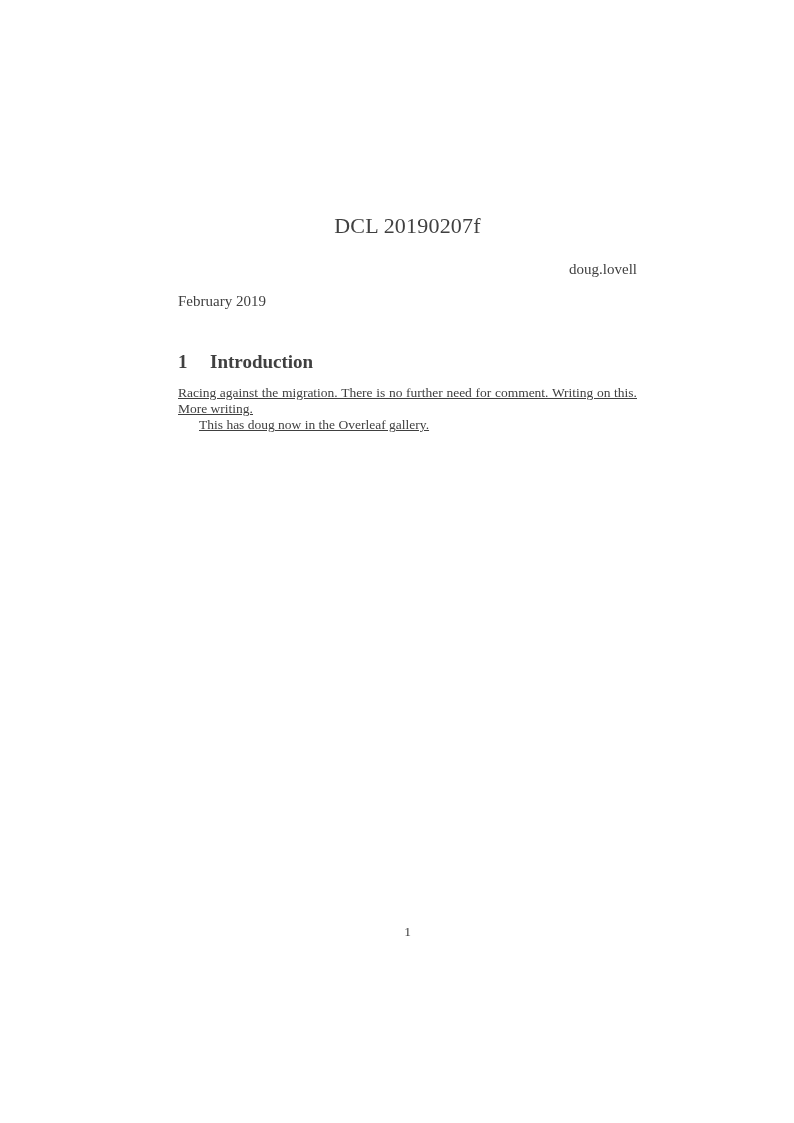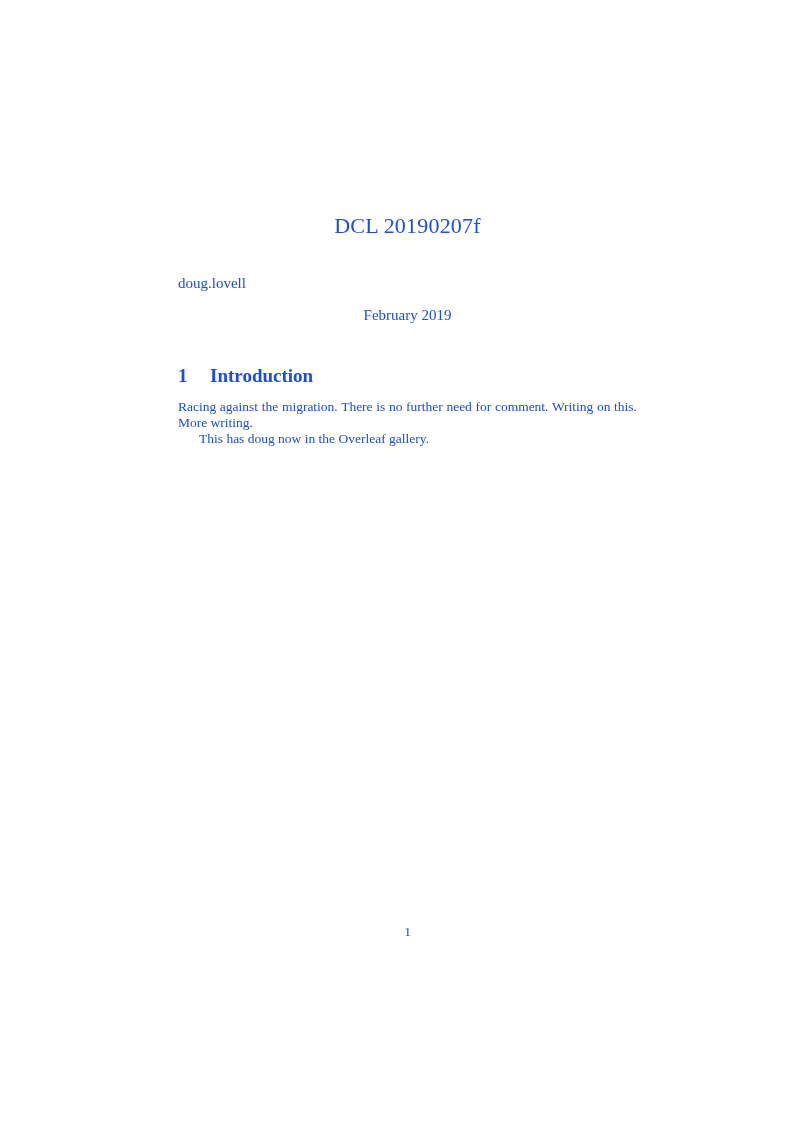--- a/index.html
+++ b/index.html
@@ -5,67 +5,68 @@
   html, body {
     margin: 0;
     padding: 0;
     background: #ffffff;
   }
   .page {
     position: relative;
     width: 794px;
     height: 958px;
     background: #ffffff;
-    color: #1d4ed8;
+    color: #404040;
     font-family: "Liberation Serif", "DejaVu Serif", serif;
     overflow: hidden;
     box-sizing: border-box;
   }
   .content {
     position: absolute;
     left: 178px;
     width: 459px;
     top: 0;
   }
   .doc-title {
     margin-top: 212px;
     text-align: center;
     font-size: 22px;
     line-height: 27px;
     font-weight: 400;
     letter-spacing: 0.2px;
   }
   .doc-author {
-    margin-top: 35px;
-    text-align: left;
+    margin-top: 21px;
+    text-align: right;
     font-size: 15px;
     line-height: 19px;
   }
   .doc-date {
     margin-top: 13px;
-    text-align: center;
+    text-align: left;
     font-size: 15px;
     line-height: 19px;
   }
   .section-heading {
     margin-top: 40px;
     font-size: 19px;
     line-height: 22px;
     font-weight: 700;
     display: flex;
   }
   .section-number {
     width: 32px;
     flex: 0 0 auto;
   }
   .body-text {
     margin-top: 12px;
     font-size: 13.5px;
     line-height: 16.2px;
     text-align: justify;
+    text-decoration: underline;
   }
   .para {
     margin: 0;
   }
   .para.indented {
     text-indent: 21px;
   }
   .page-footer {
     position: absolute;
     left: 178px;

